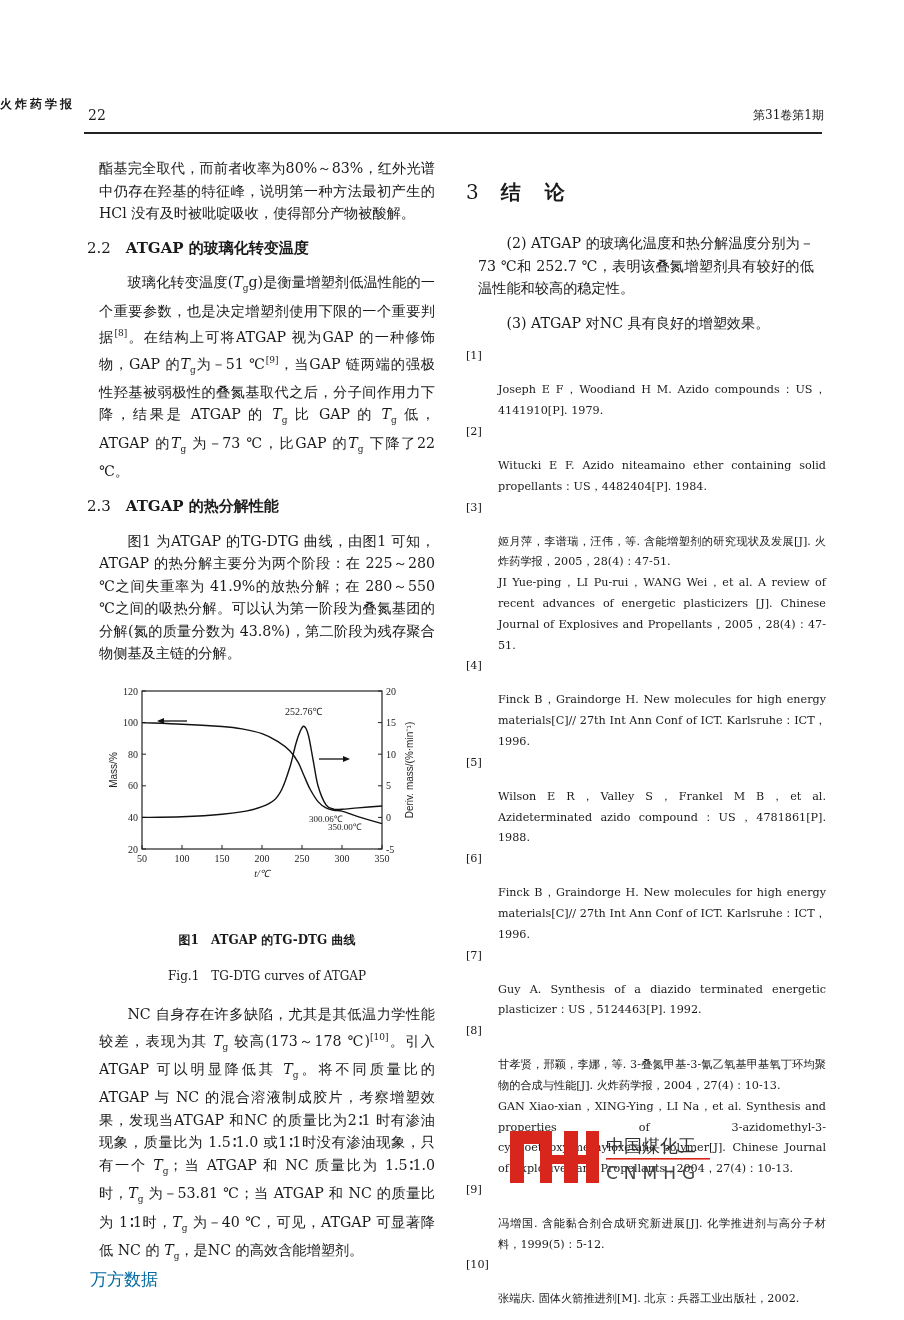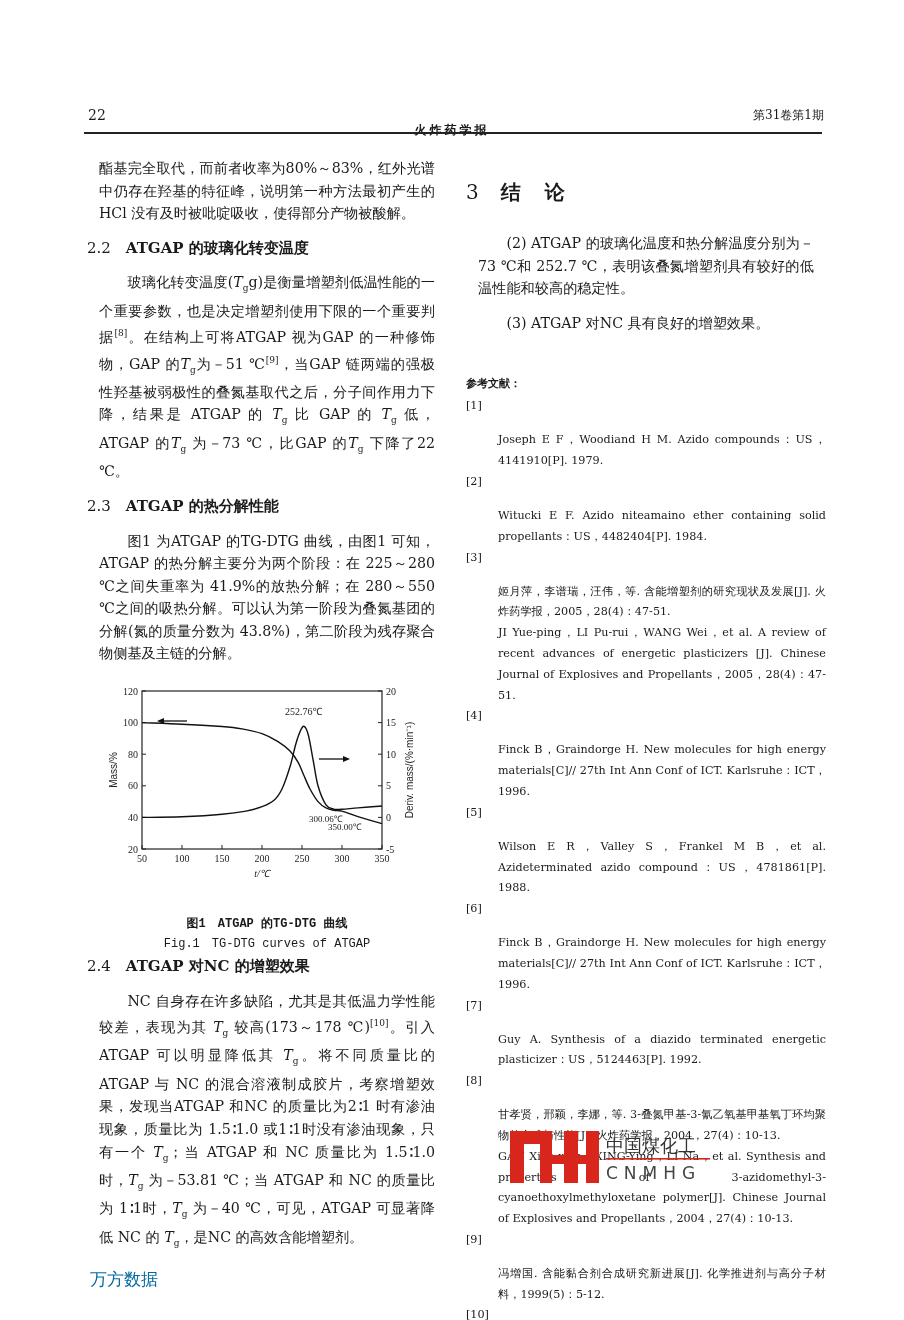--- a/index.html
+++ b/index.html
@@ -1,37 +1,37 @@
 <!DOCTYPE html>
 <html><head>
 <meta charset="utf-8">
 <style>
   html, body { margin: 0; padding: 0; background: #ffffff; }
   body { width: 904px; height: 1320px; position: relative; overflow: hidden;
          font-family: "DejaVu Serif", "Liberation Serif", serif; color: #1a1a1a; }
   .page-num { position: absolute; left: 88px; top: 107px; font-size: 14px; }
-  .journal { position: absolute; left: 0; width: 904px; top: 122px; text-align: center; font-size: 12px; font-weight: bold; letter-spacing: 3px; }
+  .journal { position: absolute; left: 0; width: 904px; top: 96px; text-align: left; font-size: 12px; font-weight: bold; letter-spacing: 3px; }
   .issue { position: absolute; right: 80px; top: 107px; font-size: 12px; font-weight: normal; }
   .header-rule { position: absolute; left: 84px; top: 132px; width: 738px; height: 2px; background: #222; }
   .col { position: absolute; font-size: 14.2px; line-height: 22.6px; }
   .col-left { left: 87px; top: 145px; width: 360px; }
   .col-right { left: 466px; top: 170px; width: 360px; }
   .para { margin: 12px; text-align: justify; }
   .indent { text-indent: 2em; }
   .section { margin: 0; font-weight: normal; font-size: 15px; }
   .section b { font-weight: bold; }
   .big-head { font-size: 20px; font-weight: bold; letter-spacing: 2px; margin: 8px 0 26px 0; line-height: 28px; }
   .big-head .num { font-weight: normal; margin-right: 20px; }
   .refs-title { font-size: 11px; font-weight: bold; margin: 42px 0 4px 0; line-height: 16px; }
   .ref { font-size: 11.2px; line-height: 20.8px; display: flex; }
   .ref .tag { width: 32px; flex: none; }
   .ref .body { flex: 1; text-align: justify; margin-top: 34px; }
   .ref .body .tr { display: block; }
   .chart-wrap { position: relative; margin: 4px 0 0 0; height: 236px; }
-  .caption { text-align: center; font-size: 12px; line-height: 22px; margin: 0; font-family: Liberation Mono, monospace; }
+  .caption { text-align: center; font-size: 12px; line-height: 22px; margin: 16px; }
   .caption.cn { font-weight: bold; }
   .logo { position: absolute; left: 510px; top: 1127px; width: 200px; height: 60px; }
   .footer { position: absolute; left: 90px; top: 1268px; font-family: "DejaVu Sans", sans-serif; font-size: 17px; color: #0369a1; }
   sup { font-size: 9px; }
   sub { font-size: 9px; }
   i { font-style: italic; }
 </style>
 </head>
 <body>
 
@@ -116,36 +116,32 @@
       <text id="ann-300" x="222" y="145" font-size="9">300.06℃</text>
       <text id="ann-350" x="241" y="153" font-size="9">350.00℃</text>
       <text id="xlabel" x="175" y="200" text-anchor="middle" font-style="italic" font-size="10">t/℃</text>
       <text id="ylabel" transform="translate(30,93) rotate(-90)" text-anchor="middle" font-family="Liberation Sans, sans-serif" font-size="10">Mass/%</text>
       <text id="y2label" transform="translate(326,93) rotate(-90)" text-anchor="middle" font-family="Liberation Sans, sans-serif" font-size="10">Deriv. mass/(%·min⁻¹)</text>
     </svg>
   </div>
   <p class="caption cn">图1　ATGAP 的TG-DTG 曲线</p>
   <p class="caption" style="margin-top:-2px;">Fig.1　TG-DTG curves of ATGAP</p>
 
-  <p class="section">
-    <span>2.4</span> <b>ATGAP 对NC 的增塑效果</b>
-  </p>
   <p class="para indent">
     <span>NC 自身存在许多缺陷，尤其是其低温力学性能较差，表现为其 </span><i>T</i><sub>g</sub><span> 较高(173～178 ℃)</span><sup>[10]</sup><span>。引入ATGAP 可以明显降低其 </span><i>T</i><sub>g</sub><span>。将不同质量比的ATGAP 与 NC 的混合溶液制成胶片，考察增塑效果，发现当ATGAP 和NC 的质量比为2∶1 时有渗油现象，质量比为 1.5∶1.0 或1∶1时没有渗油现象，只有一个 </span><i>T</i><sub>g</sub><span>；当 ATGAP 和 NC 质量比为 1.5∶1.0 时，</span><i>T</i><sub>g</sub><span> 为－53.81 ℃；当 ATGAP 和 NC 的质量比为 1∶1时，</span><i>T</i><sub>g</sub><span> 为－40 ℃，可见，ATGAP 可显著降低 NC 的 </span><i>T</i><sub>g</sub><span>，是NC 的高效含能增塑剂。</span>
   </p>
 </div>
 
 <div class="col col-right">
   <div class="big-head">
     <span class="num">3</span><span>结　论</span>
   </div>
   <p class="para indent">(2) ATGAP 的玻璃化温度和热分解温度分别为－73 ℃和 252.7 ℃，表明该叠氮增塑剂具有较好的低温性能和较高的稳定性。</p>
   <p class="para indent">(3) ATGAP 对NC 具有良好的增塑效果。</p>
 
-  <div class="refs-title">参考文献：</div>
   <div id="ref-list">
     <div class="ref">
         <span class="tag">[1]</span>
         <span class="body"><span>Joseph E F，Woodiand H M. Azido compounds：US，4141910[P]. 1979.</span></span>
       </div>
     <div class="ref">
         <span class="tag">[2]</span>
         <span class="body"><span>Witucki E F. Azido niteamaino ether containing solid propellants：US，4482404[P]. 1984.</span></span>
       </div>
     <div class="ref">

